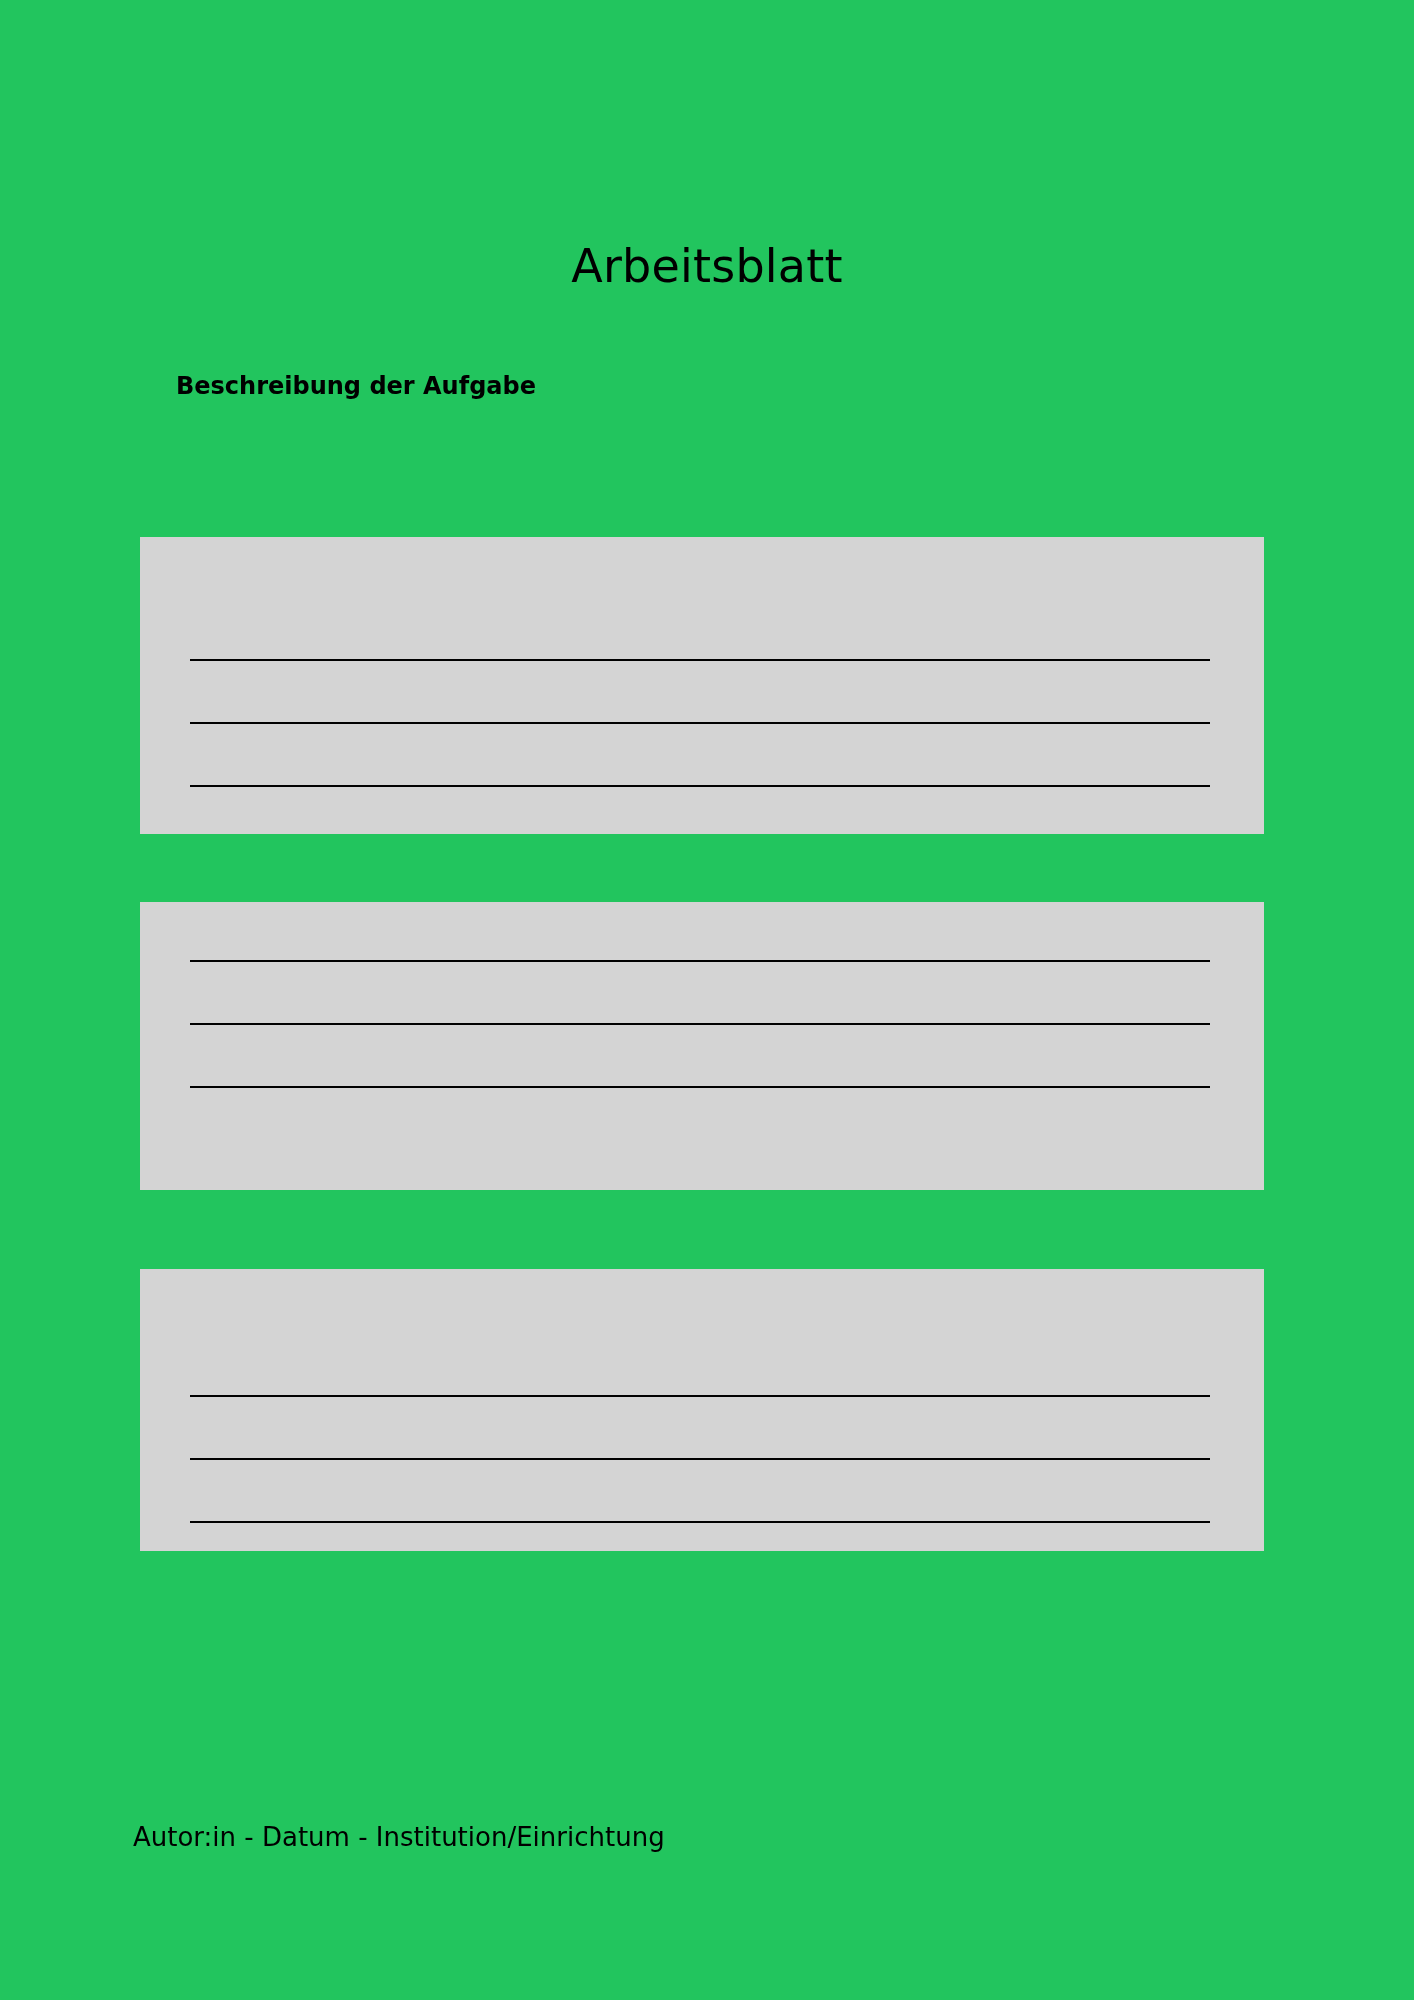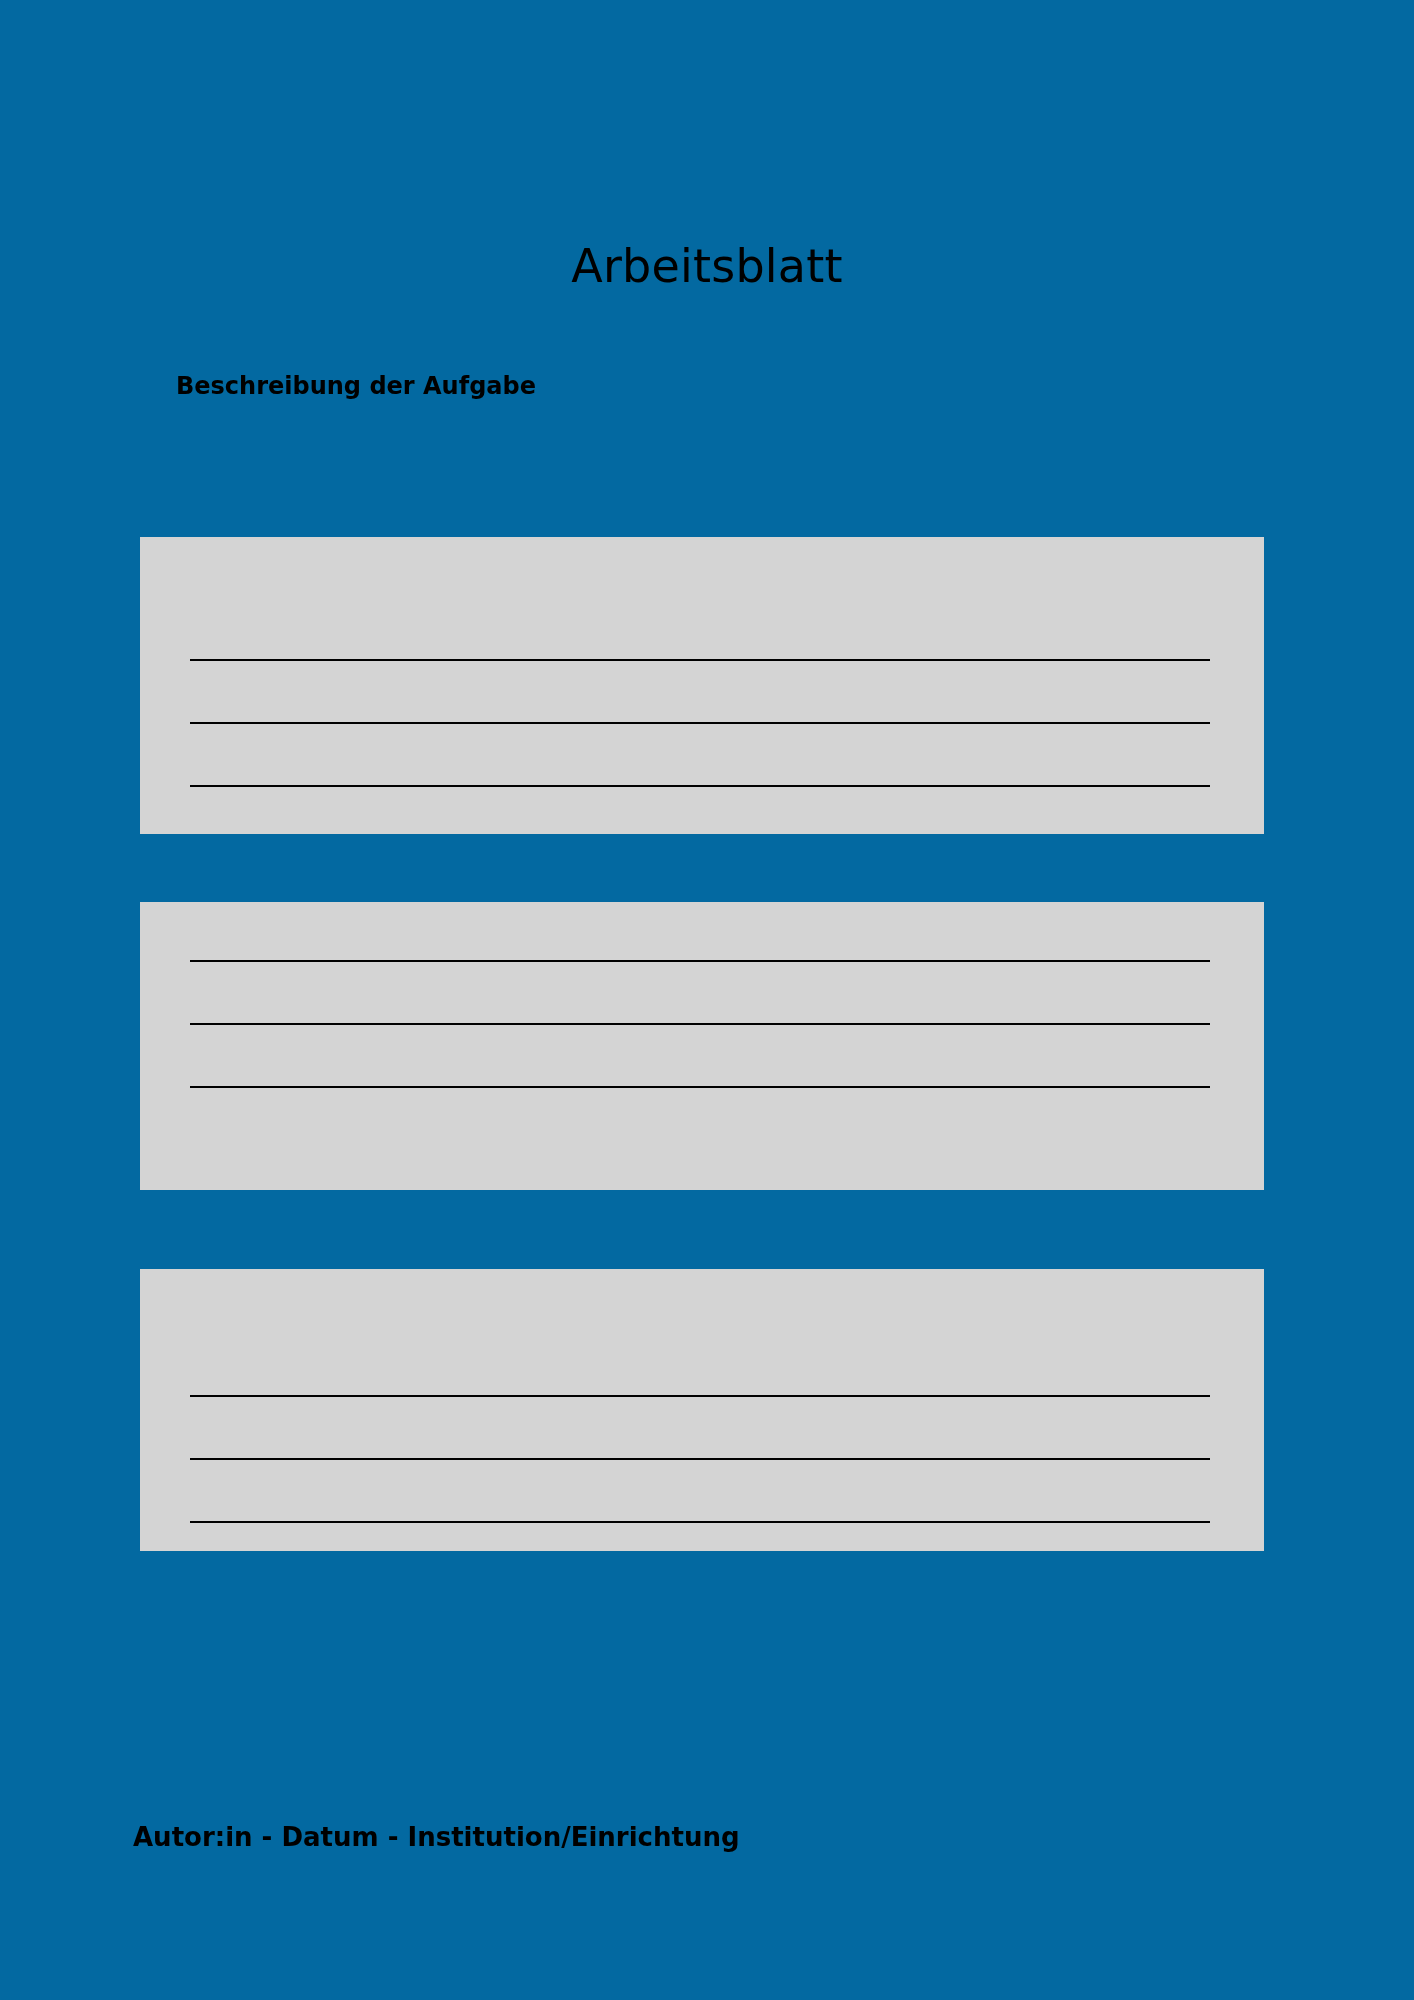--- a/index.html
+++ b/index.html
@@ -15,21 +15,21 @@
     color: #000000;
     overflow: hidden;
   }
 
   .page {
     position: absolute;
     left: 0;
     top: 0;
     width: 1414px;
     height: 2000px;
-    background: #0369a1;
+    background: #22c55e;
   }
 
   .doc-title {
     position: absolute;
     left: 0;
     top: 210px;
     width: 1414px;
     text-align: center;
     font-size: 46px;
     font-weight: 400;
@@ -76,21 +76,21 @@
   #block-2 .lines { top: 58px; }
 
   #block-3 { top: 1269px; height: 282px; }
   #block-3 .lines { top: 126px; }
 
   .footer-meta {
     position: absolute;
     left: 133px;
     top: 1822px;
     font-size: 26px;
-    font-weight: 700;
+    font-weight: 400;
     line-height: 1.2;
   }
 </style>
 </head>
 <body>
 
 <div class="page">
 
   <h1 class="doc-title">Arbeitsblatt</h1>
 

